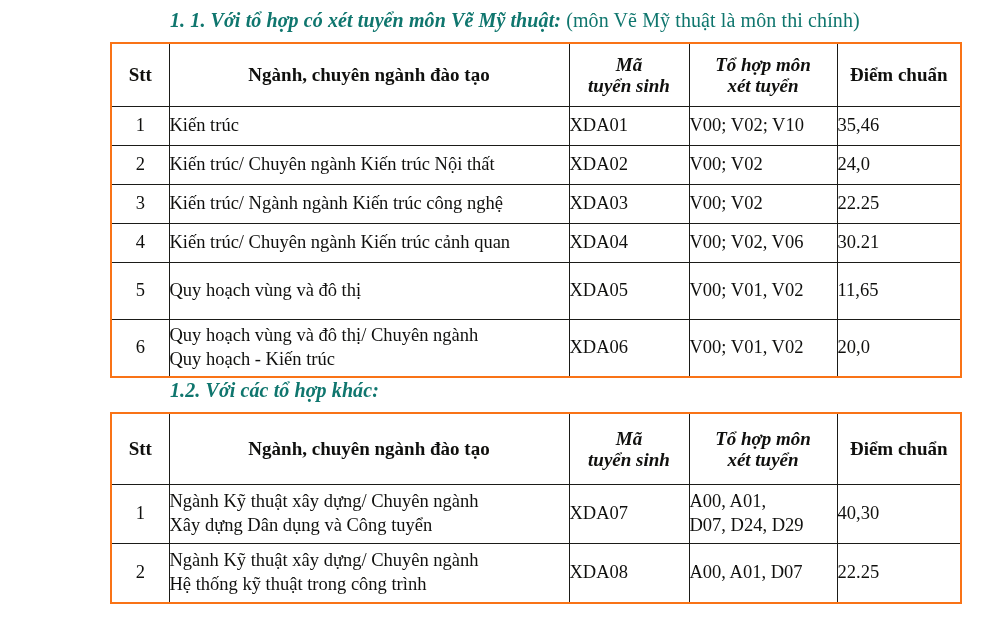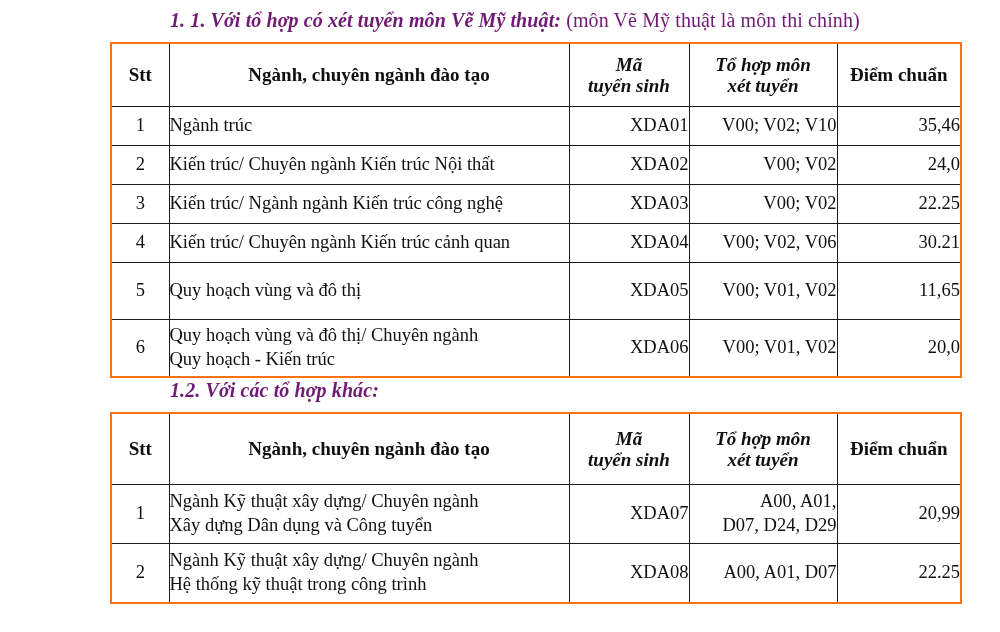--- a/index.html
+++ b/index.html
@@ -22,21 +22,21 @@
     height: 632px;
     box-sizing: border-box;
   }
 
   .section-heading {
     font-style: italic;
     font-weight: bold;
     font-size: 20px;
     line-height: 1.2;
     padding-left: 170px;
-    color: #701a75;
+    color: #0f766e;
     letter-spacing: 0.1px;
   }
 
   .heading-1 {
     padding-top: 8px;
   }
 
   .heading-normal {
     font-style: normal;
     font-weight: normal;
@@ -89,21 +89,21 @@
 
   .c-stt {
     text-align: center;
   }
   .c-name {
     text-align: left;
     padding-left: 14px;
     padding-right: 6px;
   }
   .c-code, .c-combo, .c-score {
-    text-align: right;
+    text-align: left;
     font-family: Liberation Serif, serif;
   }
 
   .tall-row td {
     height: 56px;
   }
 
   .tbl2 {
     margin-top: 12px;
   }
@@ -156,21 +156,21 @@
           <span class="two-line">Tổ hợp môn</span>
           <span class="two-line">xét tuyển</span>
         </th>
         <th>Điểm chuẩn</th>
       </tr>
     </thead>
     <tbody>
       <tr>
         <td class="c-stt">1</td>
         <td class="c-name">
-          <span class="multi">Ngành trúc</span>
+          <span class="multi">Kiến trúc</span>
         </td>
         <td class="c-code">XDA01</td>
         <td class="c-combo">V00; V02; V10</td>
         <td class="c-score">35,46</td>
       </tr>
       <tr>
         <td class="c-stt">2</td>
         <td class="c-name">
           <span class="multi">Kiến trúc/ Chuyên ngành Kiến trúc Nội thất</span>
         </td>
@@ -250,21 +250,21 @@
         <td class="c-stt">1</td>
         <td class="c-name">
           <span class="multi">Ngành Kỹ thuật xây dựng/ Chuyên ngành</span>
           <span class="multi">Xây dựng Dân dụng và Công tuyển</span>
         </td>
         <td class="c-code">XDA07</td>
         <td class="c-combo">
           <span class="multi">A00, A01,</span>
           <span class="multi">D07, D24, D29</span>
         </td>
-        <td class="c-score">20,99</td>
+        <td class="c-score">40,30</td>
       </tr>
       <tr>
         <td class="c-stt">2</td>
         <td class="c-name">
           <span class="multi">Ngành Kỹ thuật xây dựng/ Chuyên ngành</span>
           <span class="multi">Hệ thống kỹ thuật trong công trình</span>
         </td>
         <td class="c-code">XDA08</td>
         <td class="c-combo">
           <span class="multi">A00, A01, D07</span>

